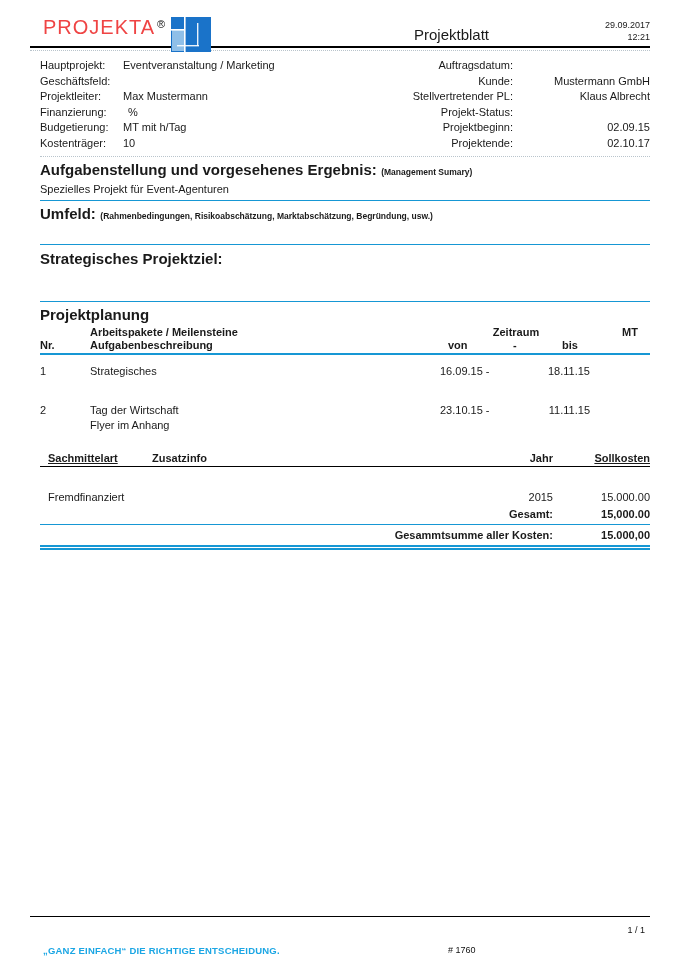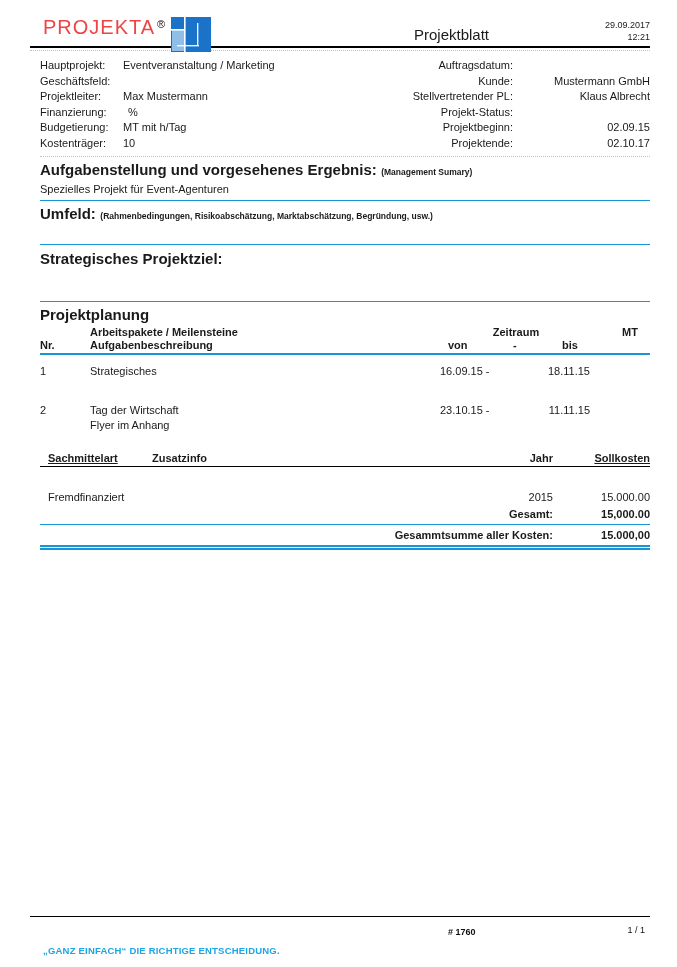--- a/index.html
+++ b/index.html
@@ -57,21 +57,21 @@
   .u { text-decoration:underline; }
   .num { text-align:right; }
   .s-headrow { border-bottom:1.2px solid #000; padding-bottom:2px; }
   .bold { font-weight:bold; }
   .right { text-align:right; }
 
   
   .footer-rule { position:absolute; left:30px; right:27px; top:916px; border-top:1.5px solid #000; }
   .footer { position:absolute; left:40px; right:27px; top:925px; font-size:9px; }
   .slogan { position:absolute; left:3px; top:20px; font-weight:bold; font-size:9.5px; color:var(--footer,#1ba6e4); letter-spacing:0.2px; }
-  .doc-number { position:absolute; left:408px; top:2px; color:#111;font-weight:bold; }
+  .doc-number { position:absolute; left:408px; top:20px; color:#111; }
   .page-count { position:absolute; right:5px; top:0; color:#111; }
 </style>
 </head>
 <body>
 
 <div class="page">
 
   <div class="content">
     <div class="header">
       <div class="brand">

